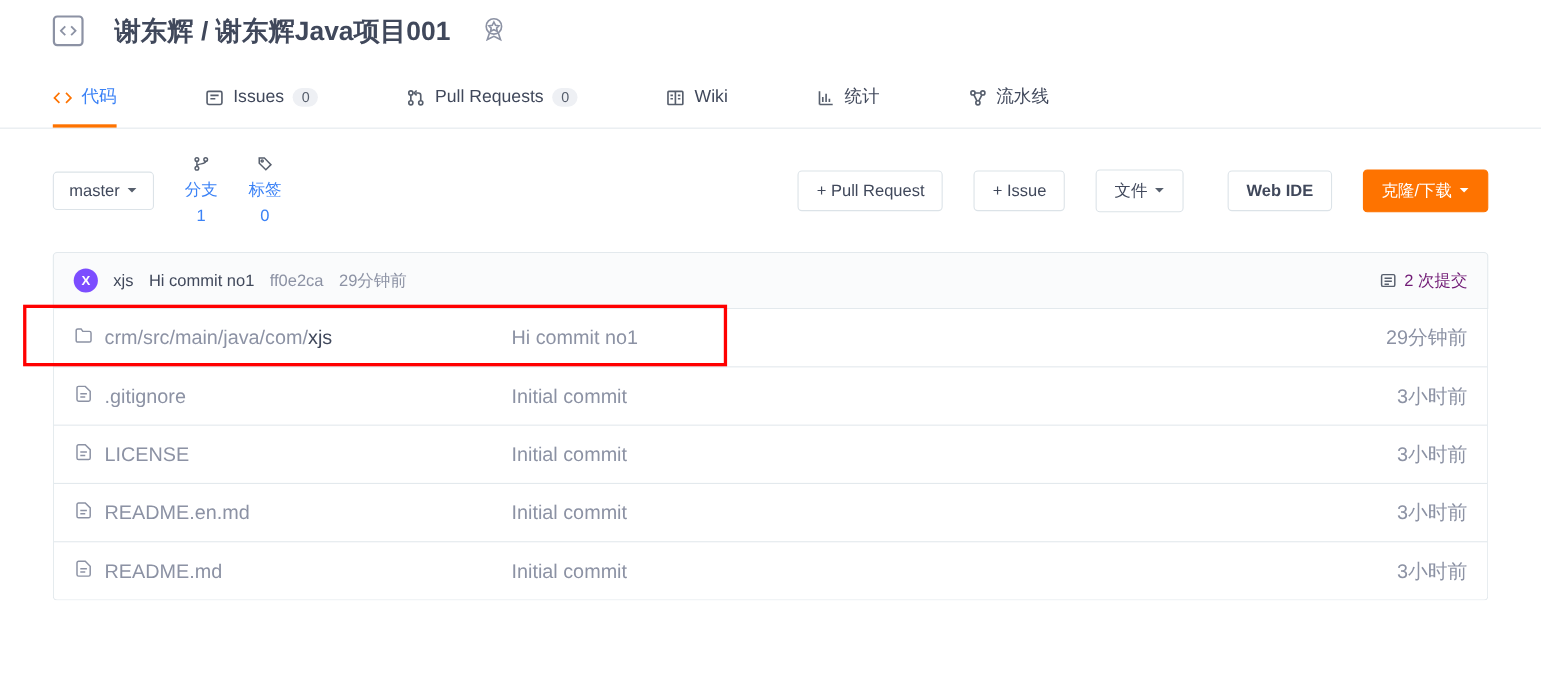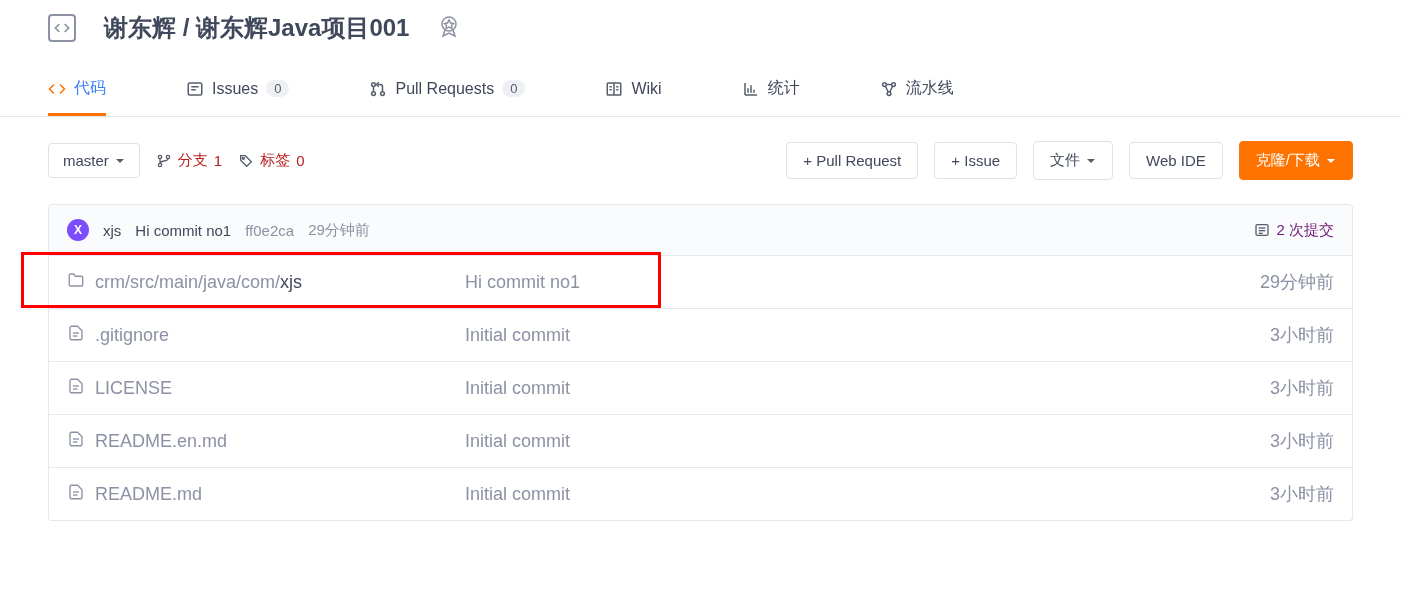--- a/index.html
+++ b/index.html
@@ -12,27 +12,27 @@
     .badge-icon { color: #8c92a4; }
     
     .tabs { display: flex; border-bottom: 1px solid #e3e9ed; margin-top: 20px; padding: 0 48px; }
     .tab { display: flex; align-items: center; gap: 8px; padding: 14px 0; margin-right: 80px; color: #40485b; font-size: 16px; cursor: pointer; border-bottom: 3px solid transparent; }
     .tab:last-child { margin-right: 0; }
     .tab.active { color: #3b82f6; border-bottom-color: #fe7300; }
     .tab.active svg { stroke: #fe7300; }
     .tab-count { background: #eef0f4; color: #575f6d; border-radius: 10px; padding: 1px 8px; font-size: 13px; }
     
     .content { padding: 24px 48px 0; }
-    .toolbar { display: flex; align-items: center; gap: 16px; }
+    .toolbar { display: flex; align-items: center; gap: 28px; }
     .branch-select { border: 1px solid #dce3e8; border-radius: 4px; padding: 8px 14px; display: flex; align-items: center; gap: 6px; cursor: pointer; color: #40485b; font-size: 15px; }
-    .meta-link { display: flex; align-items: center; gap: 6px; color: #b91c1c; font-size: 15px; }
+    .meta-link { display: flex; align-items: center; gap: 6px; color: #3b82f6; font-size: 15px; flex-direction: column; }
     .spacer { flex: 1; }
     .btn { border: 1px solid #dce3e8; border-radius: 4px; padding: 9px 16px; background: #fff; cursor: pointer; font-size: 15px; color: #40485b; display: flex; align-items: center; gap: 6px; }
     .btn-primary { background: #fe7300; color: #fff; border-color: #fe7300; }
-    .btn-bold { font-weight: 400; }
+    .btn-bold { font-weight: 700; margin-left: 12px; }
     
     .commit-bar { margin-top: 24px; border: 1px solid #e3e9ed; border-radius: 4px 4px 0 0; background: #fafbfc; padding: 14px 18px; display: flex; align-items: center; gap: 14px; font-size: 15px; }
     .avatar { width: 22px; height: 22px; border-radius: 50%; background: #7c4dff; color: #fff; display: flex; align-items: center; justify-content: center; font-size: 12px; font-weight: 600; }
     .user-link { color: #40485b; }
     .commit-msg { color: #40485b; }
     .commit-hash { color: #8c92a4; }
     .commit-time { color: #8c92a4; }
     .commit-count { display: flex; align-items: center; gap: 6px; color: #701a75; }
     
     .file-list { border: 1px solid #e3e9ed; border-top: none; border-radius: 0 0 4px 4px; }

